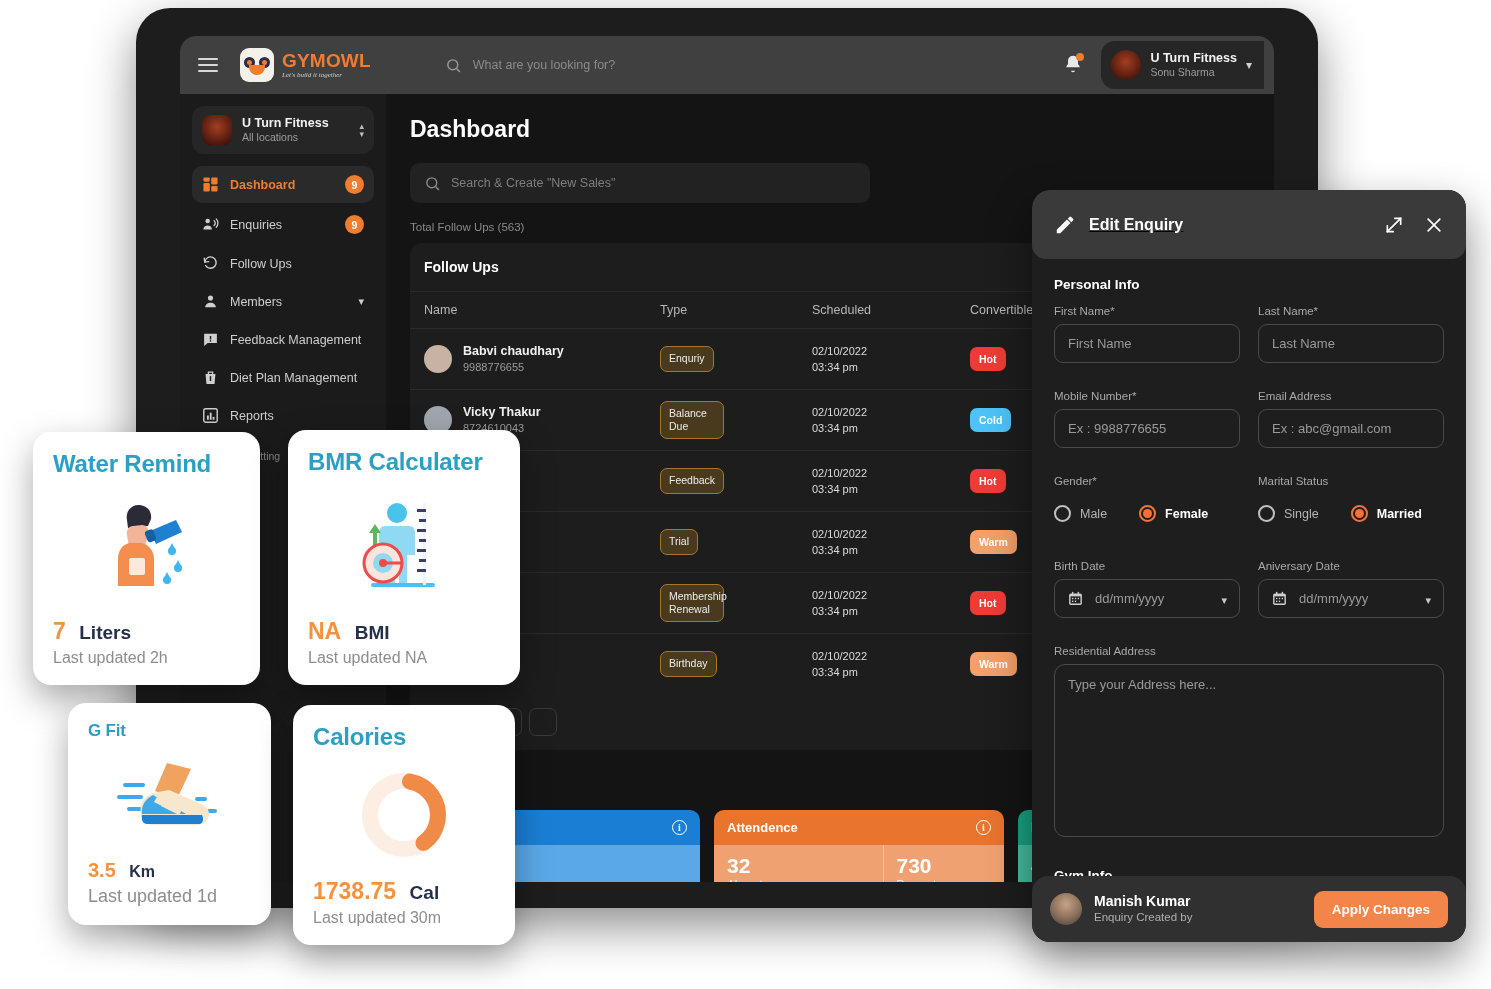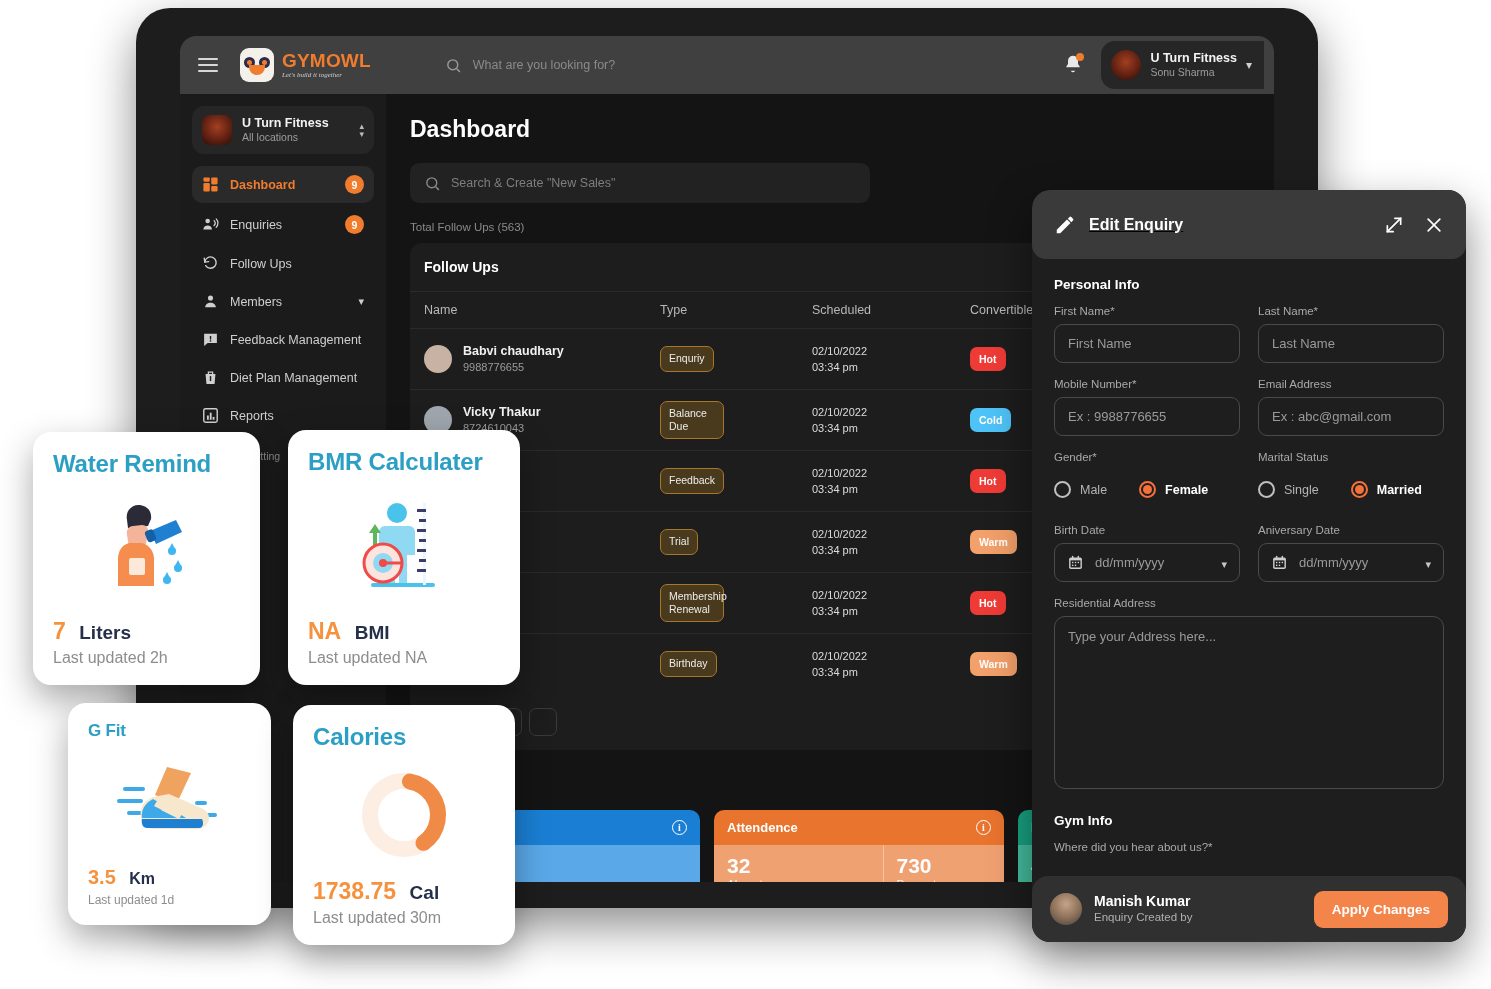--- a/index.html
+++ b/index.html
@@ -156,21 +156,21 @@
     position: absolute; background: #fff; border-radius: 18px;
     box-shadow: 0 14px 34px rgba(0,0,0,.34);
     padding: 18px 20px; display: flex; flex-direction: column;
   }
   .f-title { font-size: 24px; font-weight: 700; color: #2b9fc4; letter-spacing: -.2px; }
   .f-title.sm { font-size: 17px; }
   .f-art { flex: 1; display: flex; align-items: center; justify-content: center; }
   .f-val { font-size: 23px; font-weight: 700; color: #f5923e; }
   .f-val-unit { font-size: 19px; font-weight: 600; color: #24304a; margin-left: 9px; }
   .f-upd { font-size: 16px; color: #8d8d8d; margin-top: 4px; }
-  .f-val.sm2 { font-size: 20px; } .f-upd.sm2 { font-size: 12px; }
+  .f-val.sm2 { font-size: 20px; } .f-upd.sm2 { font-size: 18px; }
 
   #card-water { left: 33px; top: 432px; width: 227px; height: 253px; }
   #card-bmr   { left: 288px; top: 430px; width: 232px; height: 255px; }
   #card-gfit  { left: 68px; top: 703px; width: 203px; height: 222px; }
   #card-cal   { left: 293px; top: 705px; width: 222px; height: 240px; }
 
   
   .panel {
     position: absolute; left: 1032px; top: 190px; width: 434px; height: 752px;
     background: #1e1e1e; border-radius: 18px; box-shadow: 0 18px 44px rgba(0,0,0,.45);
@@ -178,21 +178,21 @@
   }
   .panel-head {
     height: 69px; background: #3a3a3a; display: flex; align-items: center;
     padding: 0 22px; border-radius: 18px 18px 14px 14px; text-decoration: underline;
   }
   .panel-title { font-size: 16px; font-weight: 700; color: #fff; margin-left: 13px; }
   .panel-acts { margin-left: auto; display: flex; align-items: center; gap: 20px; }
   .panel-body { padding: 18px 22px 0 22px; height: 620px; overflow: hidden; }
   .sec-h { font-size: 13.5px; font-weight: 700; color: #fff; margin-bottom: 13px; }
   .grid2 { display: flex; gap: 18px; }
-  .fld { flex: 1; margin-bottom: 15px; }
+  .fld { flex: 1; margin-bottom: 27px; }
   .fld-lbl { font-size: 11.5px; color: #a9a9a9; margin-bottom: 7px; display: block; }
   .inp {
     width: 100%; height: 39px; background: transparent; border: 1px solid #4a4a4a;
     border-radius: 9px; padding: 0 13px; color: #e8e8e8; font-size: 13px;
     font-family: "Liberation Sans", sans-serif;
   }
   .inp::placeholder { color: #9a9a9a; }
   .radios { display: flex; align-items: center; gap: 32px; height: 39px; }
   .radio { display: flex; align-items: center; gap: 9px; cursor: pointer; }
   .rc { width: 17px; height: 17px; border-radius: 50%; border: 2px solid #bfbfbf; }

